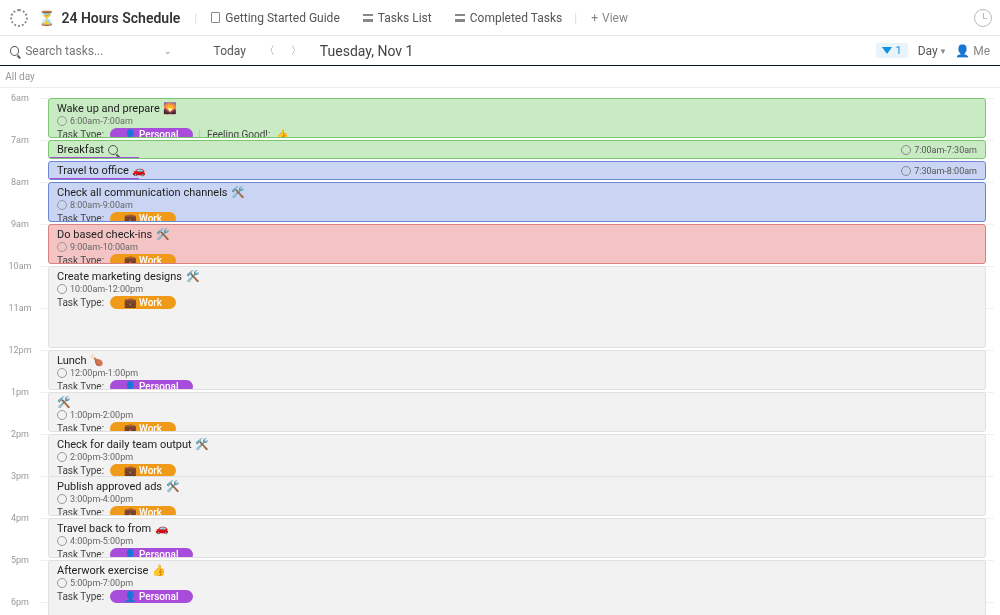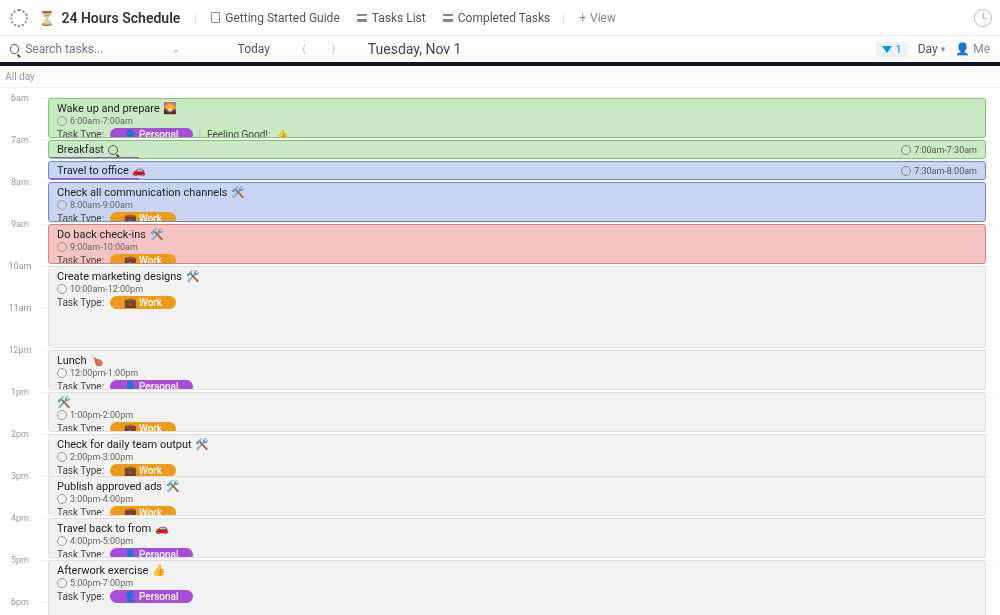--- a/index.html
+++ b/index.html
@@ -2,33 +2,33 @@
 <html><head>
 <meta charset="utf-8">
 <style>
   * { box-sizing: border-box; margin: 0; padding: 0; font-family: -apple-system, BlinkMacSystemFont, "Segoe UI", Roboto, sans-serif; }
   body { width: 1000px; height: 615px; background: #fff; overflow: hidden; font-size: 12px; color: #333; }
 
   
   .topbar { display: flex; align-items: center; height: 36px; border-bottom: 1px solid #e8e8e8; padding: 0 8px; gap: 4px; }
   .circ-icon { width: 18px; height: 18px; border: 2px dotted #888; border-radius: 50%; margin: 0 6px 0 2px; }
   .title { font-size: 14px; font-weight: 600; margin-right: 10px; display:flex; align-items:center; gap:6px;}
-  .tabs { display: flex; align-items: center; }
+  .tabs { display: flex; align-items: center; gap: 6px; }
   .tab { display: flex; align-items: center; gap: 4px; padding: 8px 8px; font-size: 12px; color: #555; cursor: pointer; position: relative; }
   .tab.active { color: #1090e0; }
   .tab.active::after { content: ""; position: absolute; bottom: -1px; left: 0; right: 0; height: 2px; background: #1090e0; }
   .tab .tico { width: 12px; height: 12px; display:inline-flex; align-items:center; justify-content:center; }
   .addview { color: #888; display:flex; align-items:center; gap:4px; padding:0 10px; cursor:pointer;}
   .topright { margin-left: auto; display:flex; align-items:center; gap:8px; }
   .clock { width:18px; height:18px; border:1.5px solid #bbb; border-radius:50%; position:relative;}
   .clock::before{content:"";position:absolute;left:50%;top:20%;width:1px;height:35%;background:#bbb;}
   .clock::after{content:"";position:absolute;left:50%;top:50%;width:25%;height:1px;background:#bbb;}
 
   
-  .toolbar { display:flex; align-items:center; height: 30px; padding: 0 10px; border-bottom:4px solid #0f172a; gap:16px; font-size:12px; color:#555;}
+  .toolbar { display:flex; align-items:center; height: 30px; padding: 0 10px; border-bottom:1px solid #0f172a; gap:8px; font-size:12px; color:#555;}
   .search { display:flex; align-items:center; gap:6px; color:#aaa; width:140px;}
   .search input{ border:none; outline:none; font-size:12px; color:#555; width:100%; }
   .chev { color:#aaa; padding:0 6px; cursor:pointer;}
   .today { color:#555; padding:0 6px; cursor:pointer;}
   .navarr { color:#888; padding:0 4px; cursor:pointer; font-size:11px;}
   .datetxt { font-size:14px; color:#444; margin-left:6px;}
   .toolright { margin-left:auto; display:flex; align-items:center; gap:10px;}
   .filter-pill { background:#e8f3fb; color:#1090e0; border-radius:3px; padding:1px 6px; display:flex; align-items:center; gap:3px; font-size:11px;}
   .daydd { color:#555; display:flex; align-items:center; gap:3px; cursor:pointer;}
   .me { color:#888; display:flex; align-items:center; gap:3px; cursor:pointer;}
@@ -209,21 +209,21 @@
           <span>🛠️</span>
         </div>
         <div class="time-row">8:00am-9:00am</div>
         <div class="meta-row">
           <span>Task Type:</span>
           <span class="badge work">💼 Work</span>
         </div>
       </div>
       <div class="ev red" style="top: 136px; height: 40px;">
         <div class="title-row">
-          <span>Do back check-ins</span>
+          <span>Do based check-ins</span>
           <span>🛠️</span>
         </div>
         <div class="time-row">9:00am-10:00am</div>
         <div class="meta-row">
           <span>Task Type:</span>
           <span class="badge work">💼 Work</span>
         </div>
       </div>
       <div class="ev grey" style="top: 178px; height: 82px;">
         <div class="title-row">

